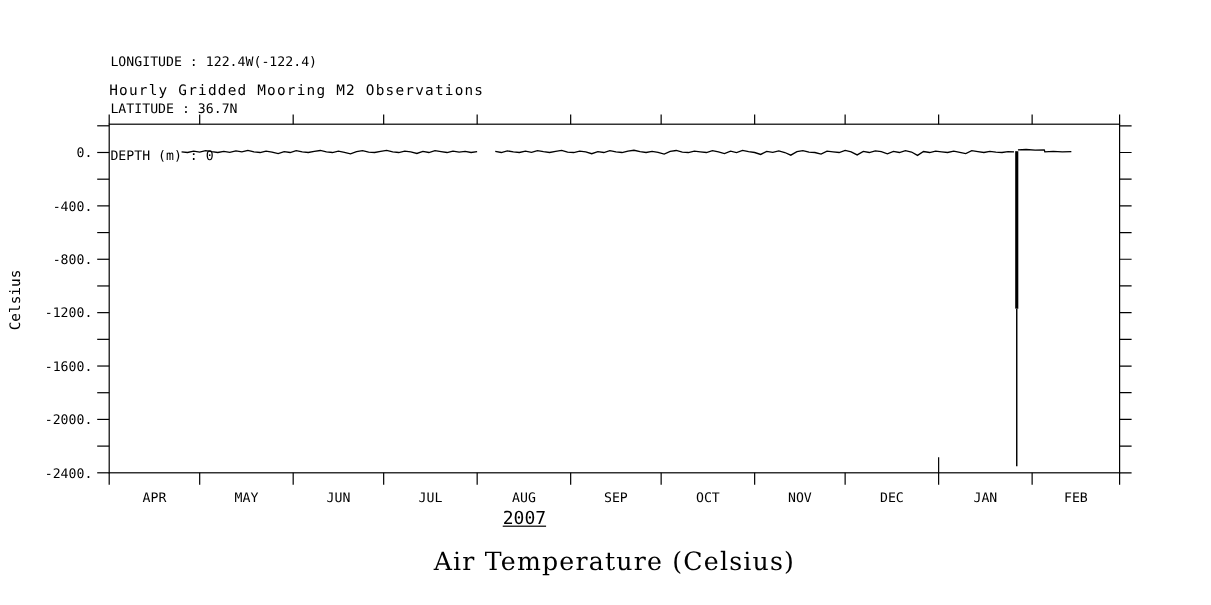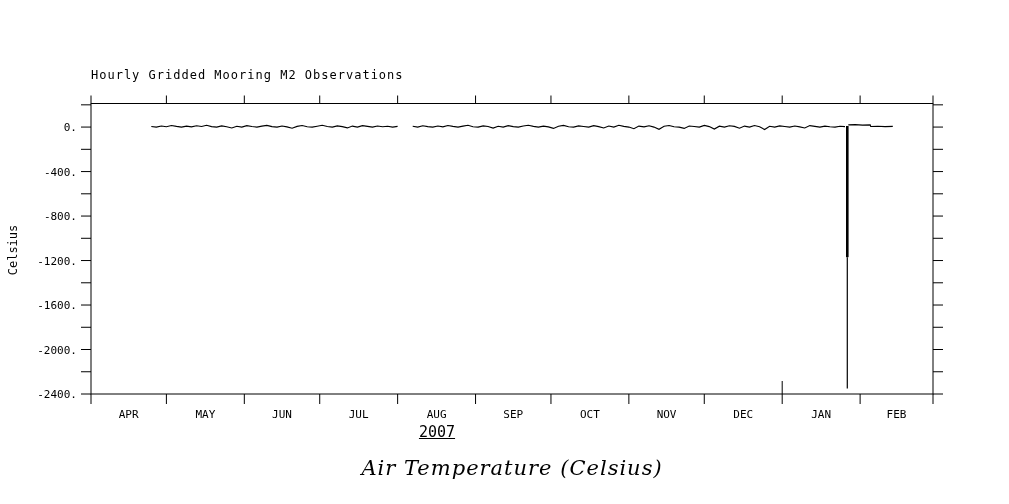--- a/index.html
+++ b/index.html
@@ -49,33 +49,37 @@
   }
   .bottom-title {
     position: absolute;
     left: 91px;
     width: 842px;
     top: 456px;
     text-align: center;
     font-family: "DejaVu Serif", "Liberation Serif", serif;
     font-size: 21px;
     letter-spacing: 1px;
-    font-style: italic;
   }
   svg text {
     font-family: "DejaVu Sans Mono", monospace;
     font-size: 11px;
     fill: #000;
   }
 </style>
 </head>
 <body>
 
 <div id="page">
 
+  <div class="hdr">
+    <div>LONGITUDE : 122.4W(-122.4)</div>
+    <div>LATITUDE : 36.7N</div>
+    <div>DEPTH (m) : 0</div>
+  </div>
 
   <div class="chart-title">Hourly Gridded Mooring M2 Observations</div>
 
   <svg id="plot" width="1009" height="504" style="position:absolute;left:0;top:0;">
       <rect x="91" y="103.5" width="842" height="290.5" fill="none" stroke="#000000" stroke-width="1"></rect>
       <line x1="91" y1="394" x2="91" y2="404" stroke="#000000" stroke-width="1"></line>
       <line x1="91" y1="95.5" x2="91" y2="103.5" stroke="#000000" stroke-width="1"></line>
       <line x1="166.40298507462688" y1="394" x2="166.40298507462688" y2="404" stroke="#000000" stroke-width="1"></line>
       <line x1="166.40298507462688" y1="95.5" x2="166.40298507462688" y2="103.5" stroke="#000000" stroke-width="1"></line>
       <line x1="244.31940298507462" y1="394" x2="244.31940298507462" y2="404" stroke="#000000" stroke-width="1"></line>

